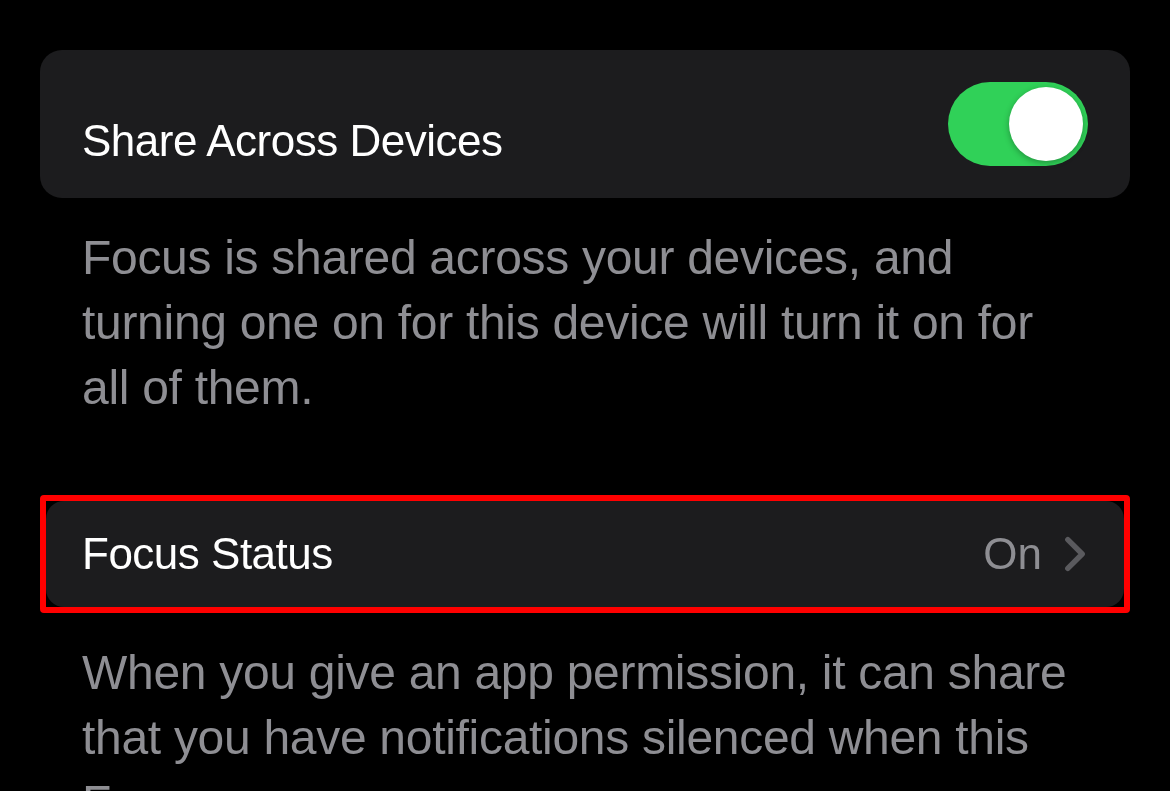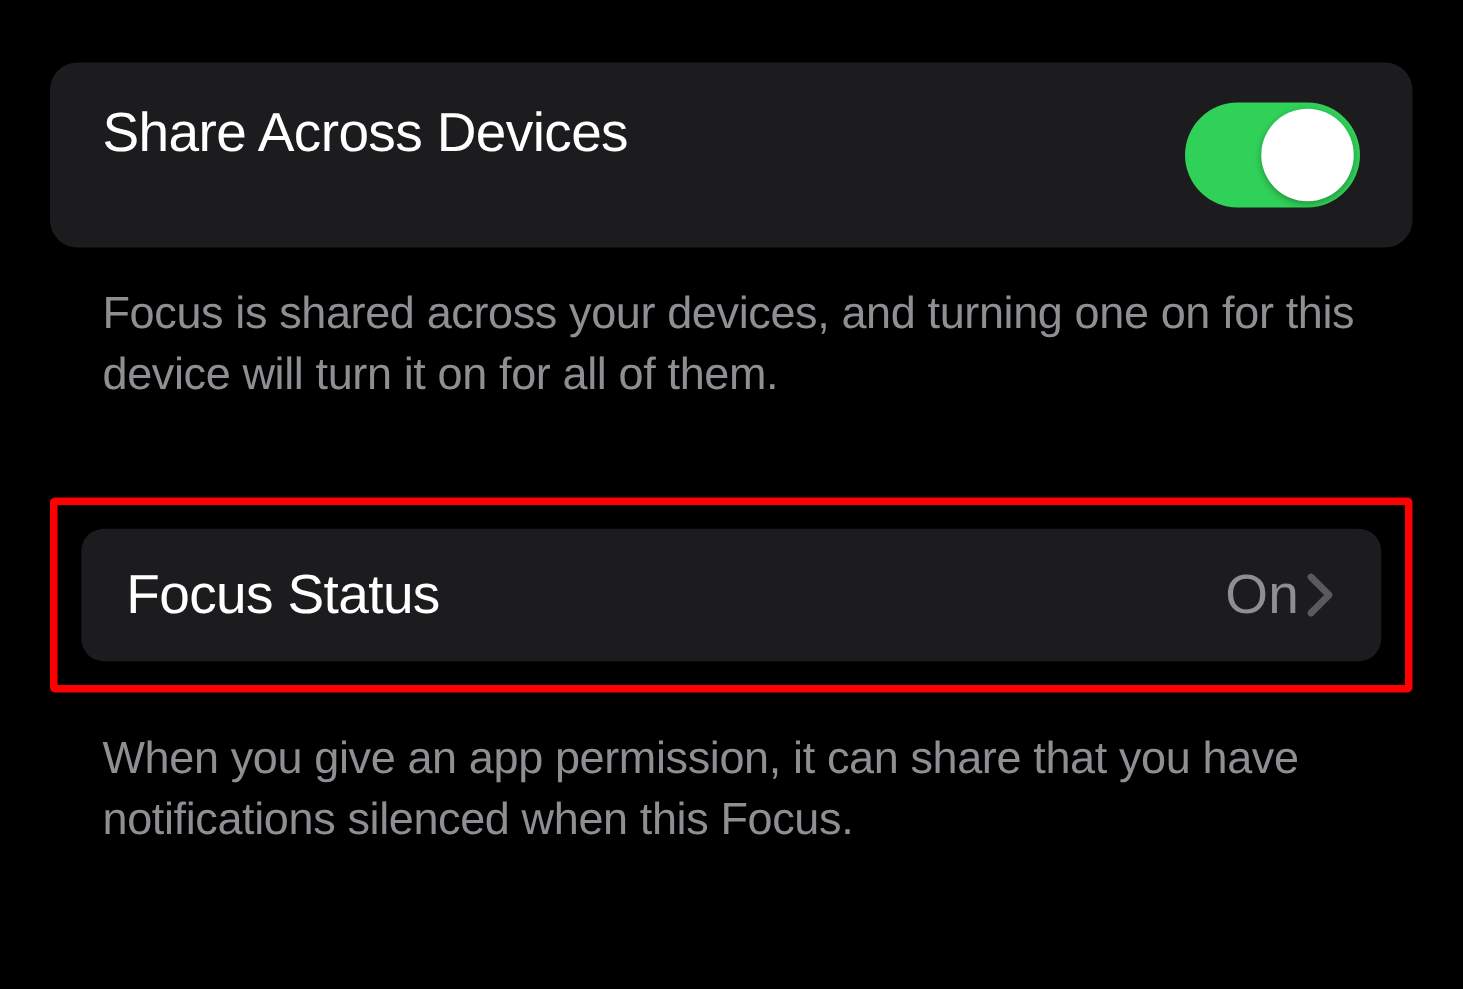--- a/index.html
+++ b/index.html
@@ -14,21 +14,21 @@
       width: 1170px;
       height: 791px;
       padding: 50px 40px;
     }
     
     .settings-row {
       background-color: #1c1c1e;
       border-radius: 22px;
       padding: 32px 42px;
       display: flex;
-      align-items: flex-start;
+      align-items: flex-end;
       justify-content: space-between;
     }
     
     .row-label {
       color: #ffffff;
       font-size: 44px;
       font-weight: 400;
       letter-spacing: -0.5px;
     }
     
@@ -47,51 +47,51 @@
       background-color: #ffffff;
       border-radius: 50%;
       position: absolute;
       top: 5px;
       right: 5px;
       box-shadow: 0 2px 6px rgba(0,0,0,0.3);
     }
     
     .section-footer {
       color: #8e8e93;
-      font-size: 36px;
+      font-size: 48px;
       font-weight: 400;
       line-height: 1.35;
       padding: 28px 42px 0 42px;
       letter-spacing: -0.3px;
     }
     
     .section-gap {
       height: 75px;
     }
     
     .highlighted-container {
       border: 6px solid #ff0000;
       border-radius: 4px;
-      padding: 19px;
+      padding: 0;
     }
     
     .settings-row-nav {
       background-color: #1c1c1e;
       border-radius: 18px;
       padding: 28px 38px 28px 36px;
       display: flex;
       align-items: center;
       justify-content: space-between;
       cursor: pointer;
     }
     
     .nav-right {
       display: flex;
       align-items: center;
-      gap: 6px;
+      gap: 22px;
     }
     
     .nav-value {
       color: #8e8e93;
       font-size: 44px;
       font-weight: 400;
     }
     
     .chevron {
       color: #5a5a5e;

